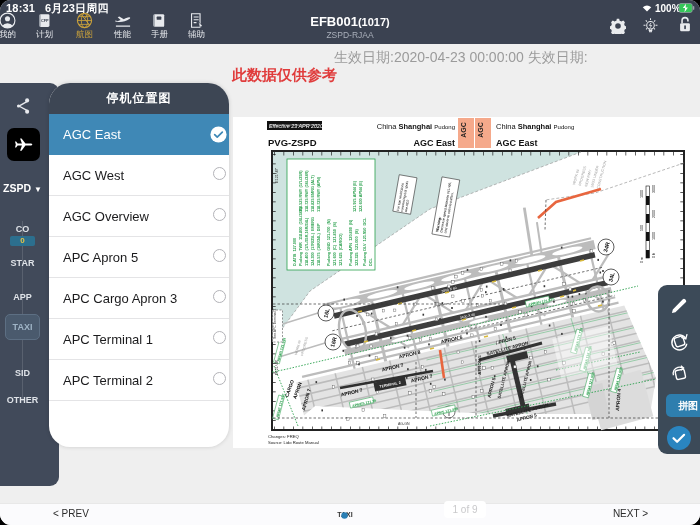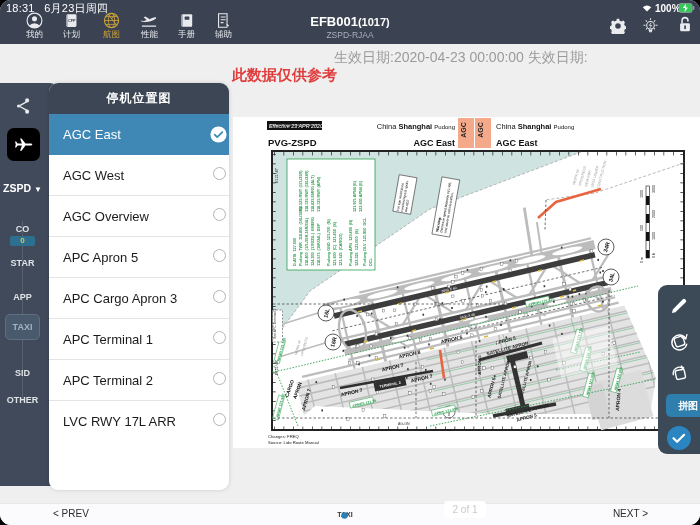--- a/index.html
+++ b/index.html
@@ -2,40 +2,40 @@
 <html><head>
 <meta charset="utf-8">
 <style>
   * { margin:0; padding:0; box-sizing:border-box; }
   html,body { width:700px; height:525px; background:#000; overflow:hidden; }
   body { font-family:"Liberation Sans", sans-serif; }
   #screen { position:absolute; left:0; top:0; width:700px; height:525px;
     background:#efefef; border-radius:11px; overflow:hidden; }
   
   #statusbar { position:absolute; left:0; top:0; width:700px; height:44px; background:#3b4251; color:#fff; }
-  #statusbar .t { position:absolute; left:6px; top:1px; font-size:11px; font-weight:normal; letter-spacing:0.2px;}
+  #statusbar .t { position:absolute; left:6px; top:1px; font-size:11px; font-weight:bold; letter-spacing:0.2px;}
   #navtitle { position:absolute; left:0; top:14px; width:700px; text-align:center; color:#fff; font-size:13px; font-weight:bold; }
   #navtitle small { font-size:11px; }
   #navsub { position:absolute; left:0; top:30px; width:700px; text-align:center; color:#a9afba; font-size:8.5px; }
-  .nav-item { position:absolute; top:12px; width:44px; text-align:right; line-height:0; }
+  .nav-item { position:absolute; top:12px; width:44px; text-align:left; line-height:0; }
   .nav-item .lbl { display:block; margin-top:0px; font-size:8.5px; line-height:10px; color:#e8eaee; }
   .nav-item.act .lbl { color:#c9a13b; }
   
   #effline { position:absolute; left:334px; top:49px; color:#9b9b9b; font-size:14px; }
   #redline { position:absolute; left:232px; top:66px; color:#e03c3c; font-size:15px; font-weight:bold; }
   
   #sidebar { position:absolute; left:0; top:83px; width:59px; height:403px; background:#414a5a; border-radius:0 9px 9px 0; }
   #sidebar .vline { position:absolute; left:22px; top:138px; width:1px; height:180px; background:#59616f; }
   #zspd { position:absolute; left:0; top:99px; width:45px; text-align:center; color:#fff; font-size:10.5px; font-weight:bold; }
   .side-lbl { position:absolute; width:45px; left:0; text-align:center; color:#dfe3e8; font-size:9px; font-weight:bold; }
   #co-pill { position:absolute; left:10px; top:153px; width:25px; height:10px; background:#2c6f8e; border-radius:2px; color:#e8c546; font-size:8px; font-weight:bold; text-align:center; line-height:10px; }
   #taxi-box { position:absolute; left:5px; top:231px; width:35px; height:26px; background:#4a5a6d; border:1px solid #5d6f83; border-radius:5px; color:#9fb4c6; font-size:9px; font-weight:bold; text-align:center; line-height:24px; }
   #appbtn { position:absolute; left:7px; top:45px; width:33px; height:33px; background:#000; border-radius:7px; }
   
-  #panel { position:absolute; left:49px; top:83px; width:180px; height:407px; background:#fff; border-radius:9px; overflow:hidden; box-shadow:0 0 4px rgba(0,0,0,0.15); }
+  #panel { position:absolute; left:49px; top:83px; width:180px; height:364px; background:#fff; border-radius:21px; overflow:hidden; box-shadow:0 0 4px rgba(0,0,0,0.15); }
   #panel-h { height:31px; background:#3d4654; color:#fff; font-size:12px; font-weight:bold; text-align:center; line-height:31px; letter-spacing:1px; }
   .row { position:relative; height:41px; line-height:41px; font-size:13px; color:#1b1b1d; padding-left:14px; border-bottom:1px solid #e4e4e6; }
   .row.sel { background:#3f88b6; color:#fff; border-bottom:none; }
   .radio { position:absolute; right:3px; top:12px; width:13px; height:13px; border:1.6px solid #b3b3b8; border-radius:50%; background:#fff; }
   
   #toolbar { position:absolute; left:658px; top:285px; width:42px; height:169px; background:#3c4a58; border-radius:9px 0 0 9px; }
   #pt-btn { position:absolute; left:8px; top:109px; width:44px; height:23px; background:#2e7eae; border-radius:5px; color:#fff; font-size:10px; font-weight:bold; text-align:center; line-height:23px; letter-spacing:-0.5px;}
   
   #bottombar { position:absolute; left:0; top:503px; width:700px; height:22px; background:#fbfbfd; border-top:1px solid #e8e8e8; }
   #prev { position:absolute; left:53px; top:508px; font-size:10px; color:#2b2b2b; }
@@ -620,21 +620,20 @@
           <circle cx="10" cy="10" r="9.5" fill="#fff"></circle>
           <path d="M5.5 10.2 l3 3 l6 -6" fill="none" stroke="#3f88b6" stroke-width="2" stroke-linecap="round" stroke-linejoin="round"></path>
         </svg>
     </div>
     <div class="row">AGC West<span class="radio"></span></div>
     <div class="row">AGC Overview<span class="radio"></span></div>
     <div class="row">APC Apron 5<span class="radio"></span></div>
     <div class="row">APC Cargo Apron 3<span class="radio"></span></div>
     <div class="row">APC Terminal 1<span class="radio"></span></div>
     <div class="row">APC Terminal 2<span class="radio"></span></div>
-    <div class="row" style="border-bottom:none">LVC RWY 17L ARR<span class="radio"></span></div>
   </div>
 
   <div id="toolbar">
     <svg style="position:absolute;left:11px;top:11px" width="20" height="20" viewBox="0 0 24 24">
         <path d="M3.5 20.5 l1.1 -4.2 L16.6 3.9 a1.9 1.9 0 0 1 2.7 0 l0.8 0.8 a1.9 1.9 0 0 1 0 2.7 L7.7 19.4 z" fill="#fff"></path>
       </svg>
     <svg style="position:absolute;left:10px;top:45px" width="22" height="22" viewBox="0 0 24 24">
         <g fill="none" stroke="#fff" stroke-width="1.5">
           <rect x="7.5" y="7.5" width="10" height="10" rx="2.2" transform="rotate(-18 12.5 12.5)"></rect>
           <path d="M19.5 9.5 a8.2 8.2 0 1 0 1 5.5"></path>
@@ -655,15 +654,15 @@
       </svg>
   </div>
 
   <div id="bottombar"></div>
   <div id="prev">&lt; PREV</div>
   <div id="next">NEXT &gt;</div>
   <div id="taxi-ind"><span class="w">TAXI</span></div>
   <svg style="position:absolute;left:341px;top:511.5px" width="8" height="8">
       <circle cx="3.5" cy="3.5" r="3.2" fill="#2a7fb5"></circle>
     </svg>
-  <div id="pof">2 of 1</div>
+  <div id="pof">1 of 9</div>
 
 </div>
 
 </body></html>

